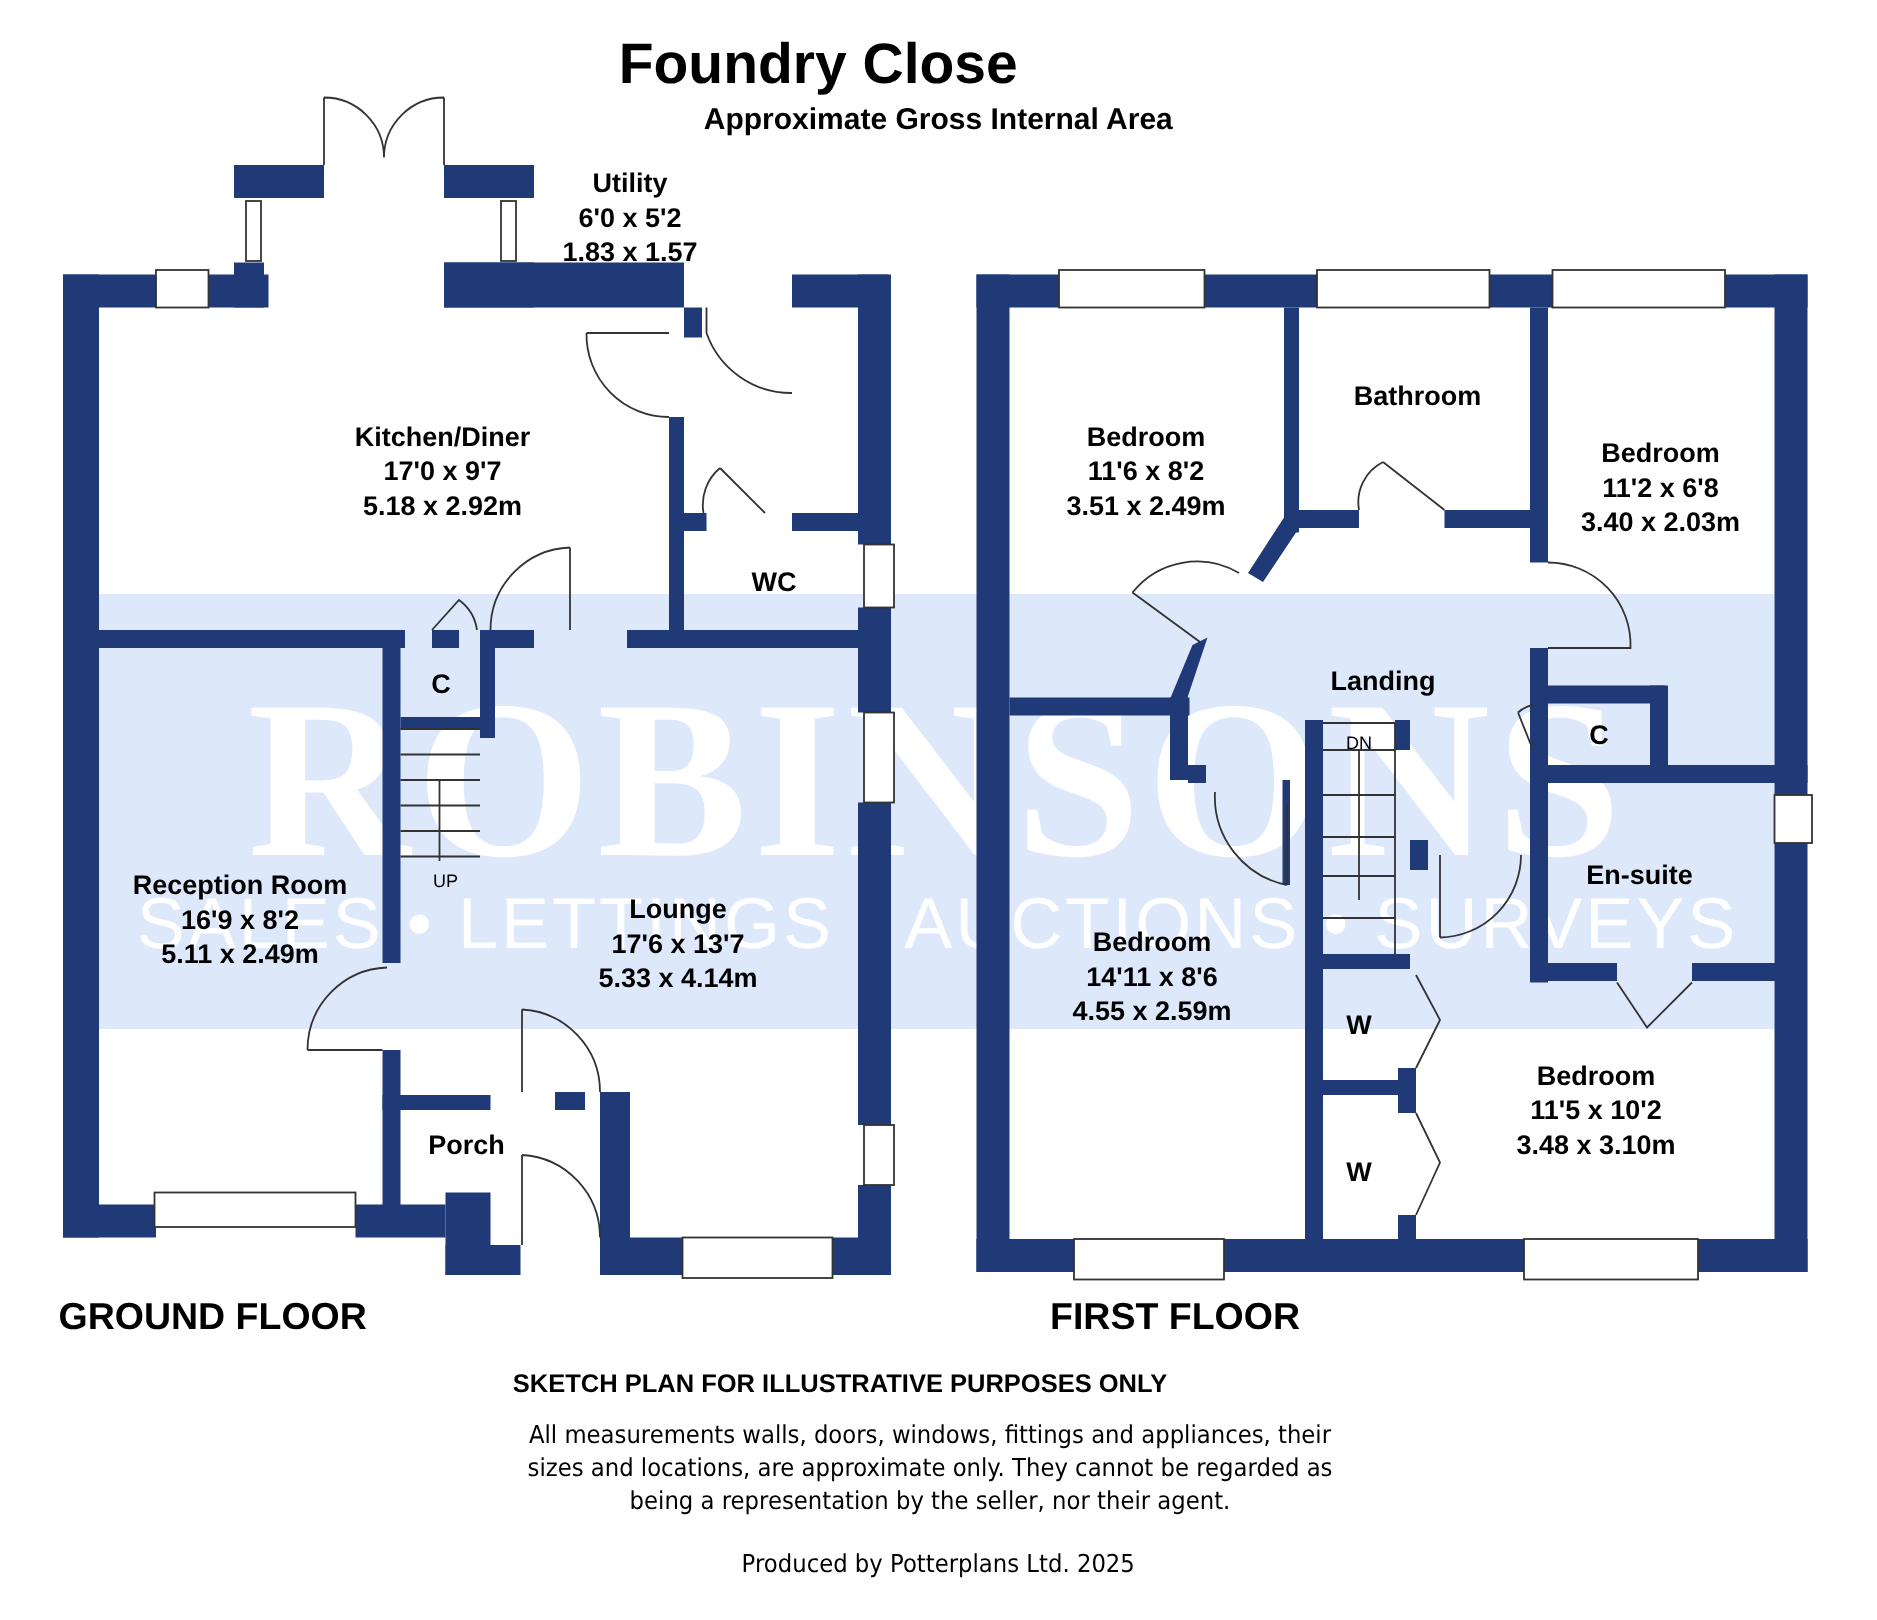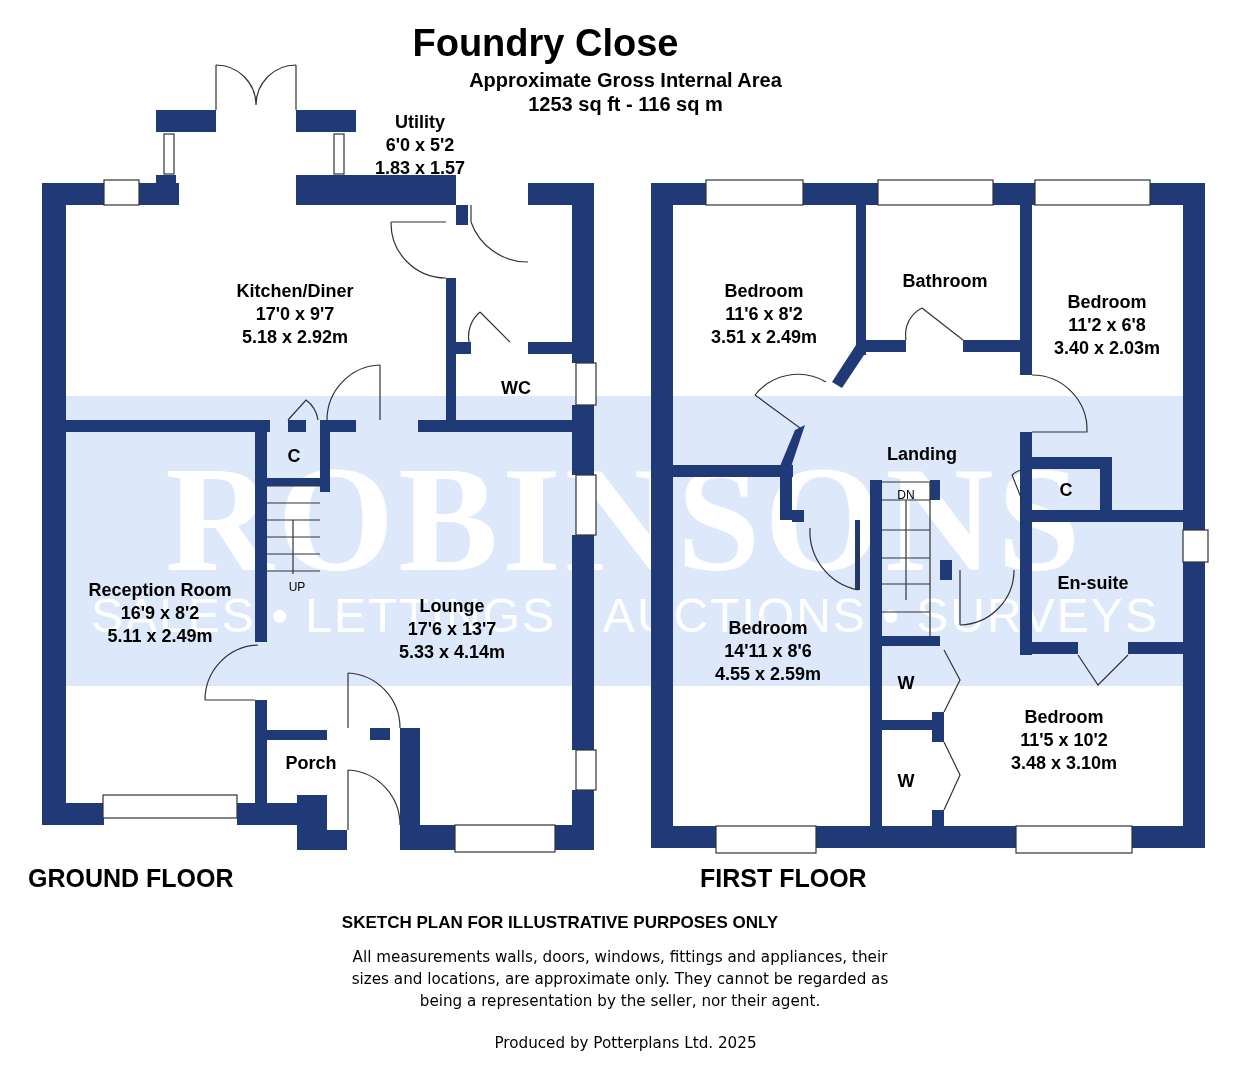--- a/index.html
+++ b/index.html
@@ -15,21 +15,20 @@
   .disclaimer{left:300px;width:640px;top:946px;text-align:center;font-size:16.5px;line-height:22px;font-family:"DejaVu Sans",sans-serif;transform:scaleX(0.92);transform-origin:center top;}
   .credit{left:0;width:1251px;top:1033px;text-align:center;font-size:16.5px;font-family:"DejaVu Sans",sans-serif;transform:scaleX(0.92);}
   .small{font-size:12px;font-weight:normal;}
 </style>
 </head>
 <body>
 
 <div class="abs title">Foundry Close</div>
 <div class="abs subtitle">
   <div>Approximate Gross Internal Area</div>
-  <div>1253 sq ft - 116 sq m</div>
 </div>
 
 <svg class="plan" width="1251" height="1080" viewBox="0 0 1251 1080">
 
   <rect x="65" y="396" width="1118" height="290" fill="#dde8fb"></rect>
   <text x="625" y="570" text-anchor="middle" font-family="Liberation Serif, serif" font-weight="bold" font-size="150" fill="#ffffff" letter-spacing="4">ROBINSONS</text>
   <text x="625" y="632" text-anchor="middle" font-family="Liberation Sans, sans-serif" font-size="48" fill="#ffffff" letter-spacing="2">SALES • LETTINGS • AUCTIONS • SURVEYS</text>
 
   <g fill="#203a78">
 
@@ -179,21 +178,21 @@
   <span class="n">5.33 x 4.14m</span>
 </div>
 <div class="room" style="left:311px;top:752px;">Porch</div>
 <div class="room small" style="left:297px;top:576px;">UP</div>
 
 <div class="room" style="left:764px;top:280px;">
   <span class="n">Bedroom</span>
   <span class="n">11'6 x 8'2</span>
   <span class="n">3.51 x 2.49m</span>
 </div>
-<div class="room" style="left:945px;top:253px;margin-top:17px;">Bathroom</div>
+<div class="room" style="left:945px;top:253px;">Bathroom</div>
 <div class="room" style="left:1107px;top:291px;">
   <span class="n">Bedroom</span>
   <span class="n">11'2 x 6'8</span>
   <span class="n">3.40 x 2.03m</span>
 </div>
 <div class="room" style="left:922px;top:443px;">Landing</div>
 <div class="room" style="left:1066px;top:479px;">C</div>
 <div class="room" style="left:1093px;top:572px;">En-suite</div>
 <div class="room" style="left:768px;top:617px;">
   <span class="n">Bedroom</span>
@@ -202,21 +201,21 @@
 </div>
 <div class="room" style="left:906px;top:672px;">W</div>
 <div class="room" style="left:906px;top:770px;">W</div>
 <div class="room" style="left:1064px;top:706px;">
   <span class="n">Bedroom</span>
   <span class="n">11'5 x 10'2</span>
   <span class="n">3.48 x 3.10m</span>
 </div>
 <div class="room small" style="left:906px;top:484px;">DN</div>
 
-<div class="abs floor-label" style="left:28px;top:864px;">GROUND FLOOR</div>
+<div class="abs floor-label" style="left:39px;top:864px;">GROUND FLOOR</div>
 <div class="abs floor-label" style="left:652px;top:864px;margin-left:48px;">FIRST FLOOR</div>
 
 <div class="abs disclaimer-head">SKETCH PLAN FOR ILLUSTRATIVE PURPOSES ONLY</div>
 <div class="abs disclaimer">
   <div>All measurements walls, doors, windows, fittings and appliances, their</div>
   <div>sizes and locations, are approximate only. They cannot be regarded as</div>
   <div>being a representation by the seller, nor their agent.</div>
 </div>
 <div class="abs credit">Produced by Potterplans Ltd. 2025</div>
 

